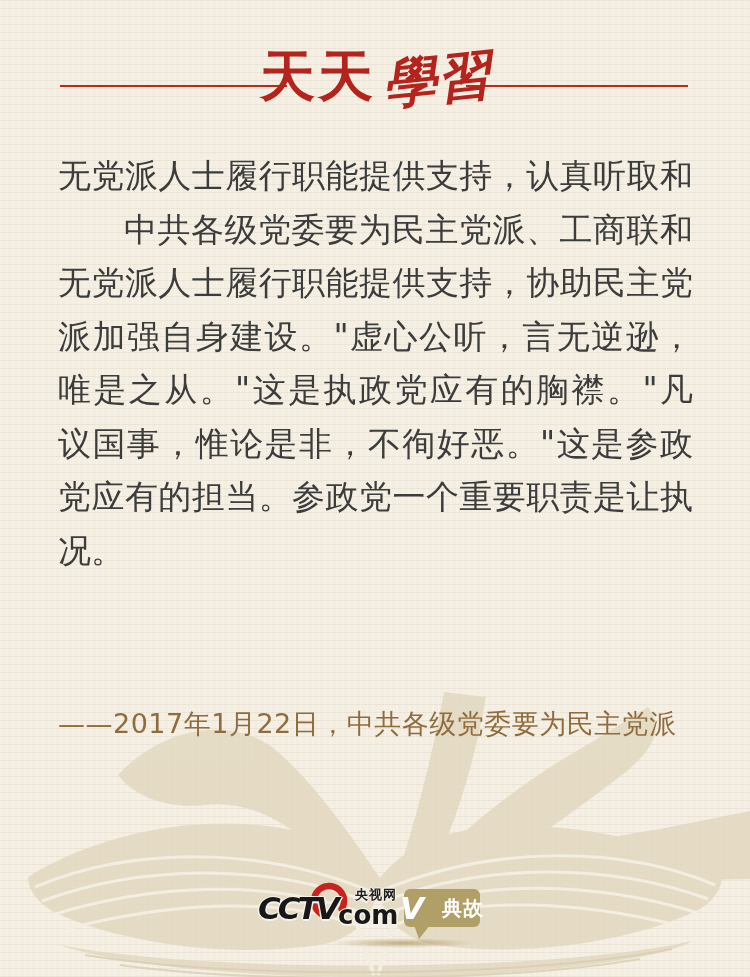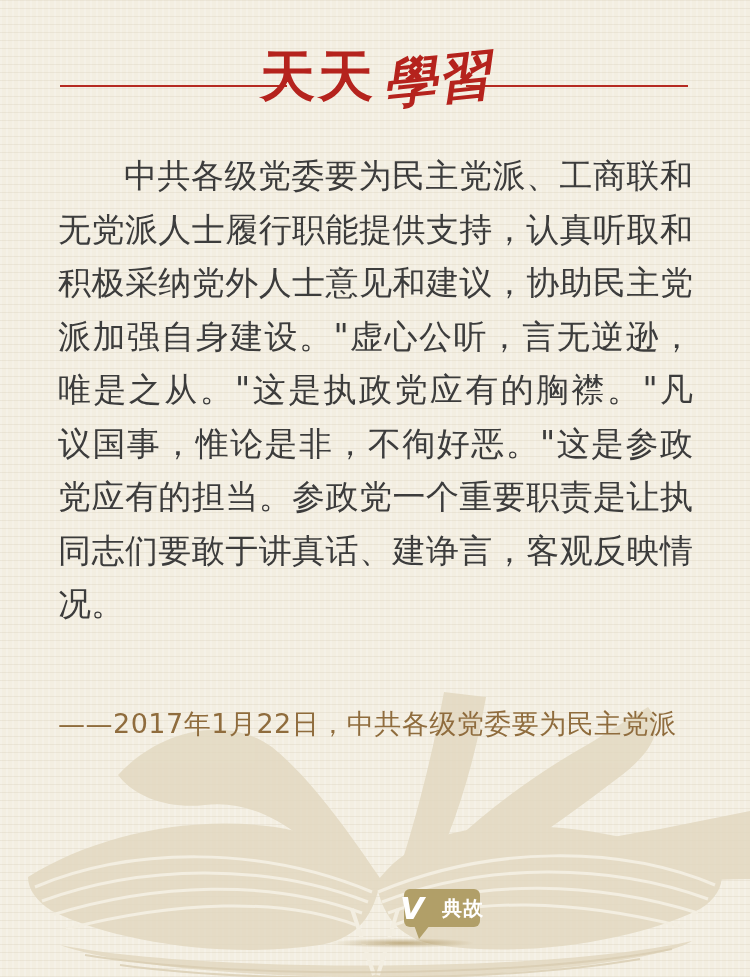--- a/index.html
+++ b/index.html
@@ -131,34 +131,41 @@
     </g>
   </svg>
 
   <div class="rule rule-left"></div>
   <div class="rule rule-right"></div>
   <div class="brand">
     <span class="serif">天天</span><span class="script">學習</span>
   </div>
 
   <div class="quote">
+    <div class="line">无党派人士履行职能提供支持，认真听取和</div>
     <div class="line indent">中共各级党委要为民主党派、工商联和</div>
-    <div class="line">无党派人士履行职能提供支持，认真听取和</div>
-    <div class="line">积极采纳党外人士意见和建议，协助民主党</div>
+    <div class="line">无党派人士履行职能提供支持，协助民主党</div>
     <div class="line">派加强自身建设。"虚心公听，言无逆逊，</div>
     <div class="line">唯是之从。"这是执政党应有的胸襟。"凡</div>
     <div class="line">议国事，惟论是非，不徇好恶。"这是参政</div>
     <div class="line">党应有的担当。参政党一个重要职责是让执</div>
-    <div class="line">同志们要敢于讲真话、建诤言，客观反映情</div>
     <div class="line last">况。</div>
   </div>
 
   <div class="attribution">——2017年1月22日，中共各级党委要为民主党派</div>
 
   <div class="logos">
+    <div class="cctv">
+      <svg class="cctv-ring" width="46" height="46" viewBox="0 0 46 46" aria-hidden="true">
+        <circle cx="23" cy="21" r="15" fill="none" stroke="#c8231c" stroke-width="6.5" stroke-dasharray="76 19" stroke-linecap="round" transform="rotate(100 23 21)"></circle>
+      </svg>
+      <span class="cctv-letters">CCTV</span>
+      <span class="cctv-cn">央视网</span>
+      <span class="cctv-com">com</span>
+    </div>
     <div class="badge">
       <span class="v">V</span>
       <span class="cn">典故</span>
     </div>
     <svg class="badge-tail" width="20" height="15" viewBox="0 0 20 15" aria-hidden="true">
       <polygon points="2,0 18,0 7,14" fill="#b19f68"></polygon>
     </svg>
     <div class="badge-shadow"></div>
   </div>
 

